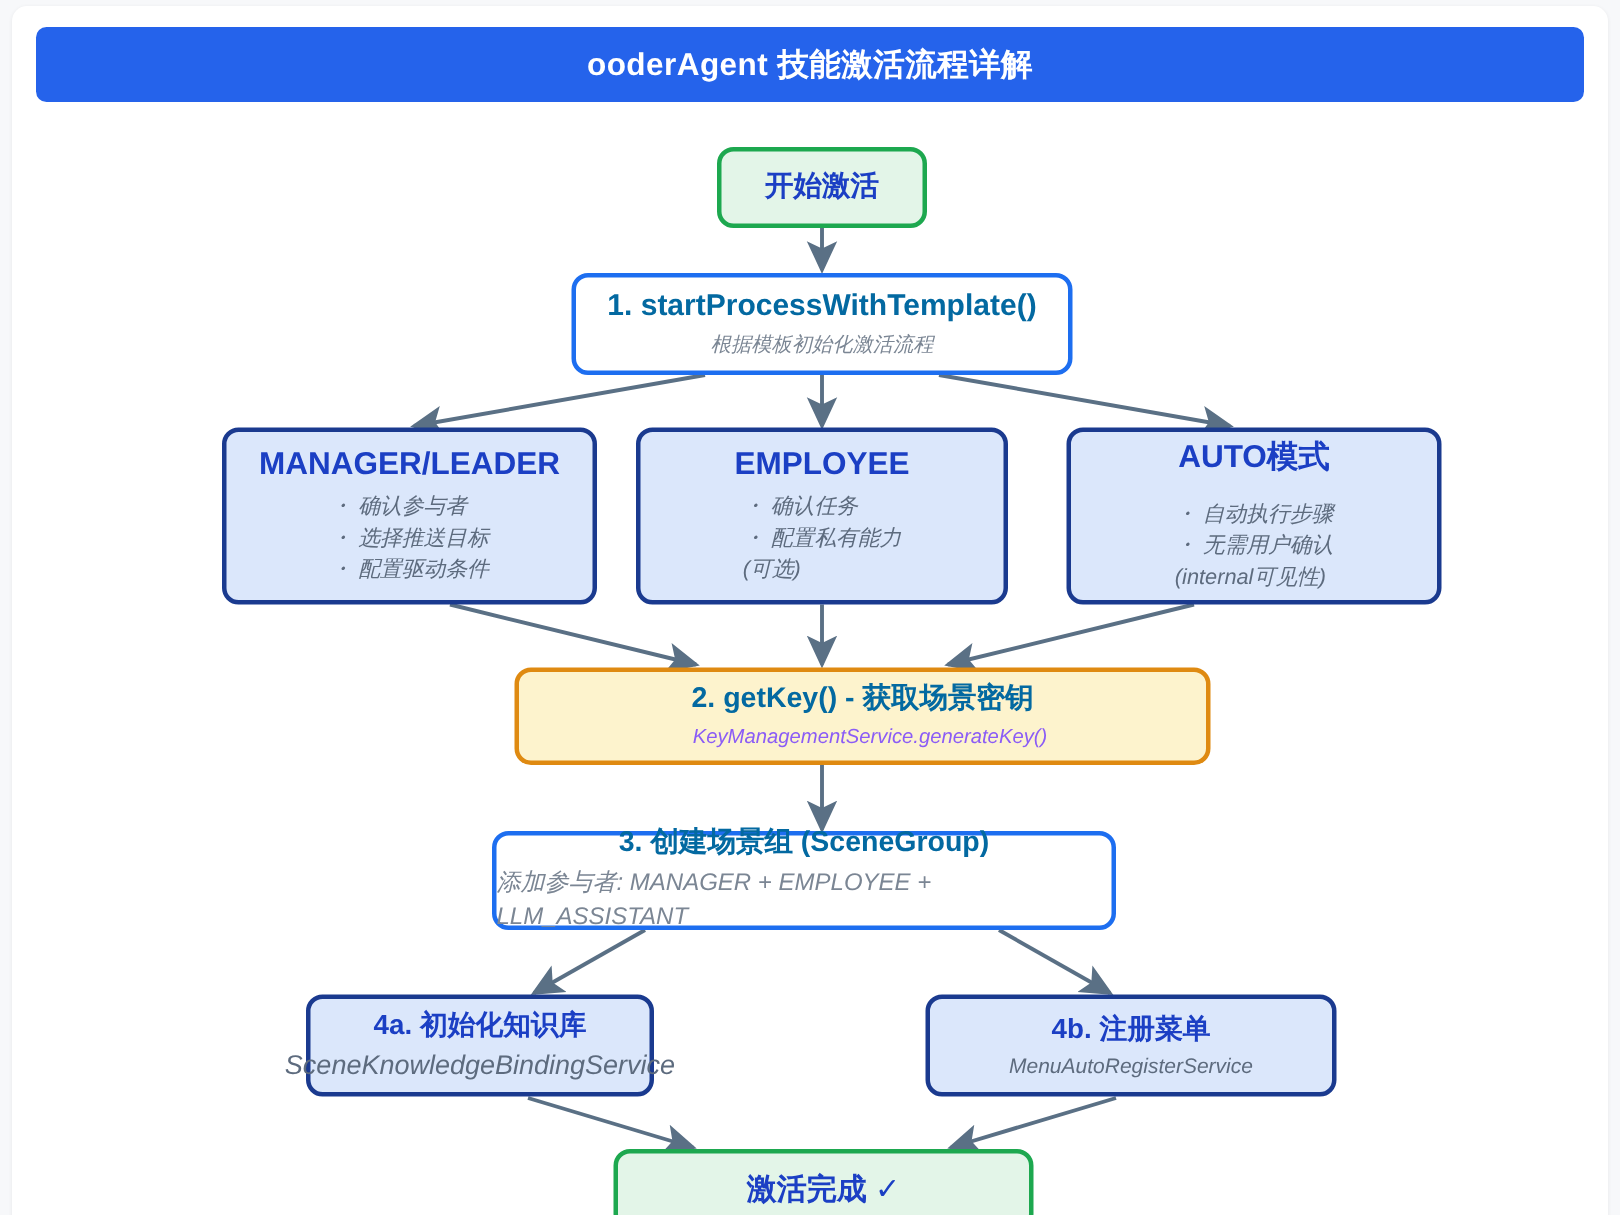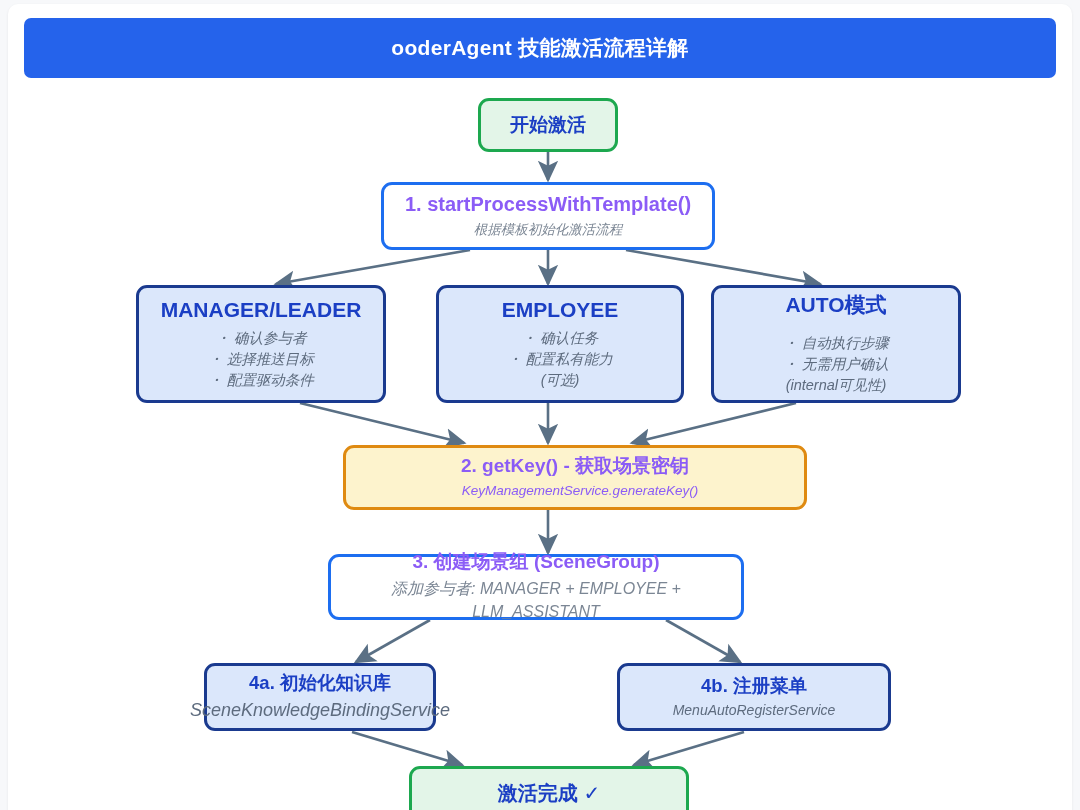--- a/index.html
+++ b/index.html
@@ -23,21 +23,21 @@
     height: 830px;
     background: #ffffff;
     border-radius: 10px;
     box-shadow: 0 1px 3px rgba(0,0,0,0.07);
   }
   #title-bar {
     position: absolute;
     left: 24px;
     top: 18px;
     width: 1032px;
-    height: 60px;
+    height: 50px;
     background: #2563eb;
     border-radius: 7px;
     display: flex;
     align-items: center;
     justify-content: center;
   }
   #title-bar .title-text {
     color: #ffffff;
     font-size: 21px;
     font-weight: bold;
@@ -59,26 +59,25 @@
     pointer-events: none;
   }
 
   .node {
     position: absolute;
     box-sizing: border-box;
     display: flex;
     flex-direction: column;
     align-items: center;
     justify-content: center;
-    text-align: center;
     border-radius: 11px;
   }
   .node .hl {
     font-weight: bold;
-    color: #8b5cf6;
+    color: #0369a1;
     line-height: 1.25;
   }
   .node .sub {
     color: #7b8694;
     line-height: 1.45;
     font-style: italic;
   }
 
   
   .n-term {
@@ -155,30 +154,30 @@
 
     <div class="node n-term" style="left:478px; top:98px; width:140px; height:54px;">
       <div class="hl" style="font-size:19px;">开始激活</div>
     </div>
 
     <div class="node n-proc" style="left:381px; top:182px; width:334px; height:68px;">
       <div class="hl" style="font-size:20px;">1. startProcessWithTemplate()</div>
       <div class="sub" style="font-size:13.5px; margin-top:3px;">根据模板初始化激活流程</div>
     </div>
 
-    <div class="node n-branch" style="left:136px; top:285px; width:250px; height:118px;">
+    <div class="node n-branch" style="left:148px; top:285px; width:250px; height:118px;">
       <div class="hl" style="font-size:21px;">MANAGER/LEADER</div>
       <div class="bullets sub" style="font-size:14.5px;">
         <div>・ 确认参与者</div>
         <div>・ 选择推送目标</div>
         <div>・ 配置驱动条件</div>
       </div>
     </div>
 
-    <div class="node n-branch" style="left:436px; top:285px; width:248px; height:118px;">
+    <div class="node n-branch" style="left:424px; top:285px; width:248px; height:118px;">
       <div class="hl" style="font-size:21px;">EMPLOYEE</div>
       <div class="bullets sub" style="font-size:14.5px;">
         <div>・ 确认任务</div>
         <div>・ 配置私有能力</div>
         <div>(可选)</div>
       </div>
     </div>
 
     <div class="node n-branch" style="left:711px; top:285px; width:250px; height:118px;gap:10px;">
       <div class="hl" style="font-size:21px;">AUTO模式</div>

